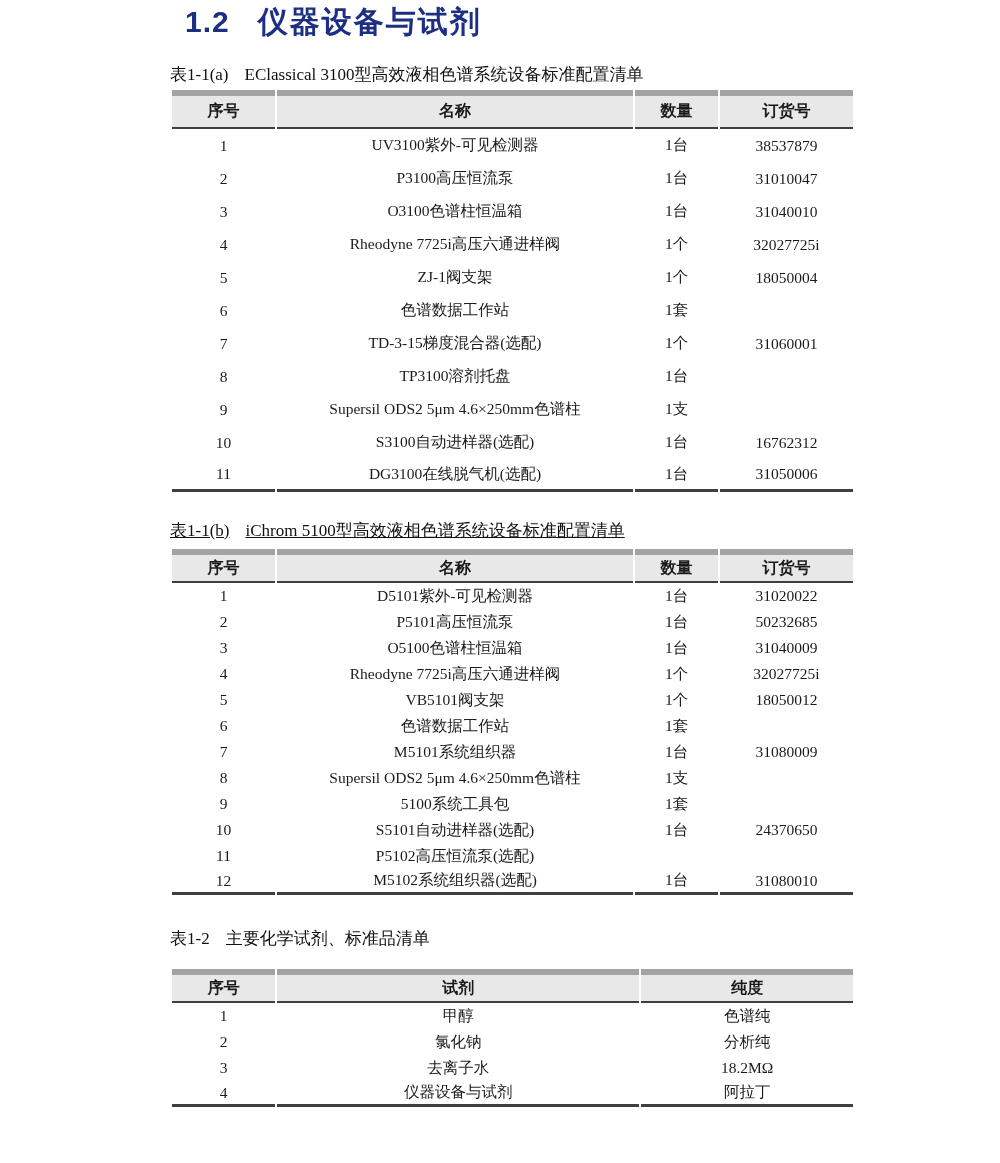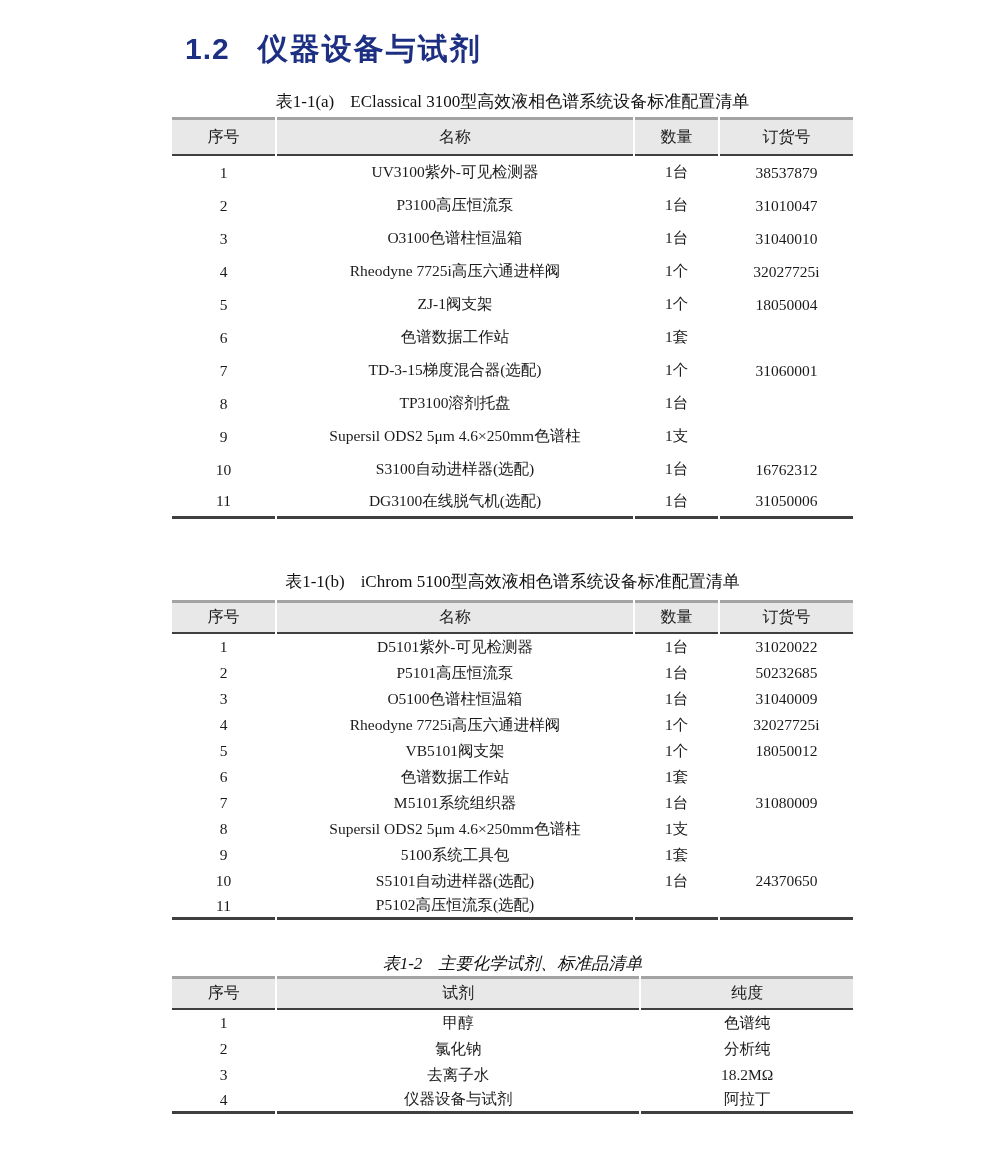--- a/index.html
+++ b/index.html
@@ -8,66 +8,65 @@
     position: relative;
     width: 1000px;
     height: 1163px;
     background: #ffffff;
     overflow: hidden;
     font-family: "Liberation Serif", "DejaVu Serif", serif;
     color: #1a1a1a;
   }
   
   .heading {
-    padding-top: 31px;
+    padding-top: 4px;
     margin-left: 185px;
     font-family: "Liberation Sans", "DejaVu Sans", sans-serif;
     font-weight: bold;
     font-size: 30px;
     line-height: 36px;
     color: #1d2f82;
   }
   .heading .num { margin-right: 28px; letter-spacing: 1px; }
   .heading .ttl { letter-spacing: 2px; }
 
   
   .caption {
     width: 685px;
     margin-left: 170px;
-    text-align: center;
     font-size: 17px;
     line-height: 21px;
     color: #111;
     white-space: nowrap;
   }
   .caption .cap-label { margin-right: 16px; }
   .cap-a { margin-top: 24px; margin-bottom: 5px; }
-  .cap-b { margin-top: 52px; margin-bottom: 8px; }
-  .cap-c { margin-top: 33px; margin-bottom: 2px; font-style: italic; }
+  .cap-b { margin-top: 28px; margin-bottom: 8px; text-decoration: underline; }
+  .cap-c { margin-top: 33px; margin-bottom: 20px; }
 
   
   table.tbl {
     margin-left: 170px;
     width: 685px;
     border-collapse: separate;
     border-spacing: 2px 0;   
     table-layout: fixed;
   }
   table.tbl th, table.tbl td {
     text-align: center;
     vertical-align: middle;
     font-size: 15.5px;
     overflow: hidden;
     white-space: nowrap;
   }
   table.tbl thead th {
-    font-weight: normal;
+    font-weight: bold;
     font-size: 16px;
     background: #e8e8e8;
-    border-top: 3px solid #a3a3a3;
+    border-top: 6px solid #a3a3a3;
     border-bottom: 2px solid #3f3f3f;
   }
   table.tbl tbody tr:last-child td { border-bottom: 3px solid #3f3f3f; }
 
   .tbl-a thead th { height: 39px; }
   .tbl-a tbody td { height: 33px; }
   .tbl-b thead th { height: 34px; }
   .tbl-b tbody td { height: 26px; }
   .tbl-c thead th { height: 34px; }
   .tbl-c tbody td { height: 26px; }
@@ -254,20 +253,26 @@
           <td>S5101自动进样器(选配)</td>
           <td>1台</td>
           <td>24370650</td>
         </tr>
         <tr>
           <td>11</td>
           <td>P5102高压恒流泵(选配)</td>
           <td></td>
           <td></td>
         </tr>
+        <tr>
+          <td>12</td>
+          <td>M5102系统组织器(选配)</td>
+          <td>1台</td>
+          <td>31080010</td>
+        </tr>
       </tbody>
   </table>
 
   <div class="caption cap-c">
     <span class="cap-label">表1-2</span><span class="cap-title">主要化学试剂、标准品清单</span>
   </div>
   <table class="tbl tbl-c">
     <colgroup>
       <col class="c-no">
         <col class="c-reagent">

